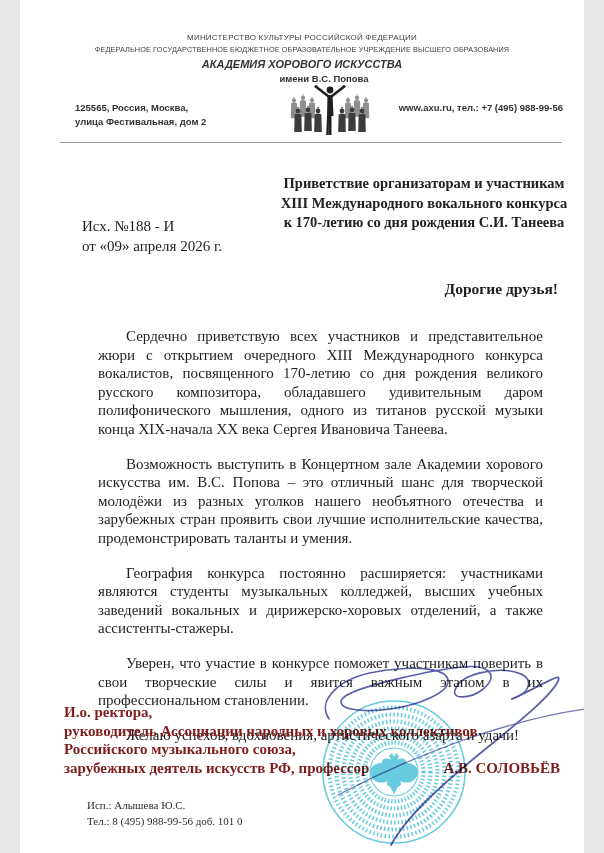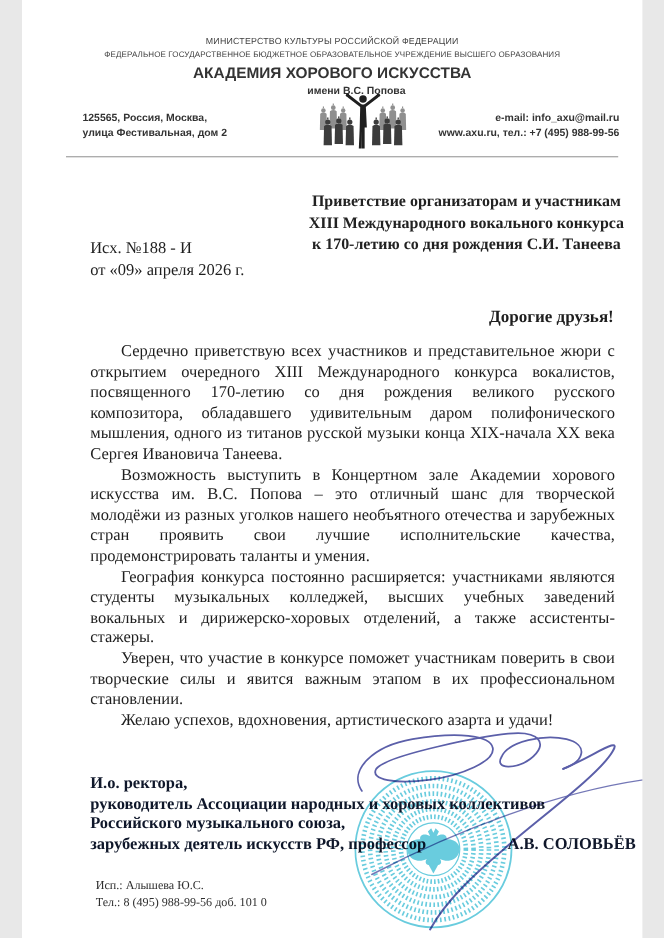--- a/index.html
+++ b/index.html
@@ -15,21 +15,21 @@
   }
   
   .lh-center {
     position: absolute; top: 33px; left: 0; right: 0;
     text-align: center;
     font-family: "Liberation Sans", "DejaVu Sans", sans-serif;
     color: #3f3f3f;
   }
   .lh-line1 { font-size: 8px; letter-spacing: .2px; }
   .lh-line2 { font-size: 7.3px; margin-top: 3px; letter-spacing: .1px; }
-  .lh-line3 { font-size: 14px; font-weight: bold; margin-top: 4px; color: #333; }
+  .lh-line3 { font-size: 11px; font-weight: bold; margin-top: 4px; color: #333; font-style: italic; }
   .lh-line4 { font-size: 9.5px; font-weight: bold; margin-top: 3px; color: #333; padding-left: 44px; }
   .address {
     position: absolute; left: 55px; top: 101px;
     font-family: "Liberation Sans", "DejaVu Sans", sans-serif;
     font-size: 9.5px; font-weight: bold; line-height: 14px; color: #333;
   }
   .contacts {
     position: absolute; right: 21px; top: 101px; text-align: right;
     font-family: "Liberation Sans", "DejaVu Sans", sans-serif;
     font-size: 9.5px; font-weight: bold; line-height: 14px; color: #333;
@@ -52,25 +52,25 @@
   
   .salutation {
     position: absolute; left: 62px; top: 280px; width: 476px;
     text-align: right; font-weight: bold; font-size: 15.5px;
   }
   .body-text {
     position: absolute; left: 62px; top: 311px; width: 477px;
     font-size: 15px; line-height: 18.6px;
     text-align: justify;
   }
-  .body-text p { text-indent: 28px; margin: 0; }
+  .body-text p { text-indent: 28px; margin: 16px; }
   
   .sigblock {
-    position: absolute; left: 62px; top: 703px; width: 496px;
-    font-weight: bold; font-size: 15px; line-height: 18.6px; color: #0f172a;
+    position: absolute; left: 44px; top: 703px; width: 496px;
+    font-weight: bold; font-size: 15px; line-height: 18.6px; color: #7f1d1d;
   }
   .sig-last { display: flex; justify-content: space-between; align-items: baseline; }
   .footer {
     position: absolute; left: 67px; top: 798px;
     font-size: 11px; line-height: 15.5px; color: #2e2e2e;
   }
   
   .stamp {
     position: absolute; left: 302px; top: 698px;
     mix-blend-mode: multiply; opacity: .8;
@@ -133,21 +133,20 @@
         <circle cx="44" cy="6" r="3.4" stroke="none"></circle>
         <path d="M41.5,11 L46.5,11 L47.5,32 L45.5,32 L45.5,51 L43,51 L43,34 L42.8,51 L40.2,51 L41,32 Z" stroke="none"></path>
         <path d="M42,12 L31,3.5 M46,12 L57,3.5" fill="none" stroke-width="2.6" stroke-linecap="round"></path>
         <circle cx="30" cy="2.5" r="1.6" stroke="none"></circle>
         <circle cx="58" cy="2.5" r="1.6" stroke="none"></circle>
       </g>
     </svg>
   </div>
 
   <div class="contacts">
-    <div>e-mail: info_axu@mail.ru</div>
     <div>www.axu.ru, тел.: +7 (495) 988-99-56</div>
   </div>
 
   <div class="rule"></div>
 
   <div class="ref">
     <div>Исх. №188 - И</div>
     <div>от «09» апреля 2026 г.</div>
   </div>
 

